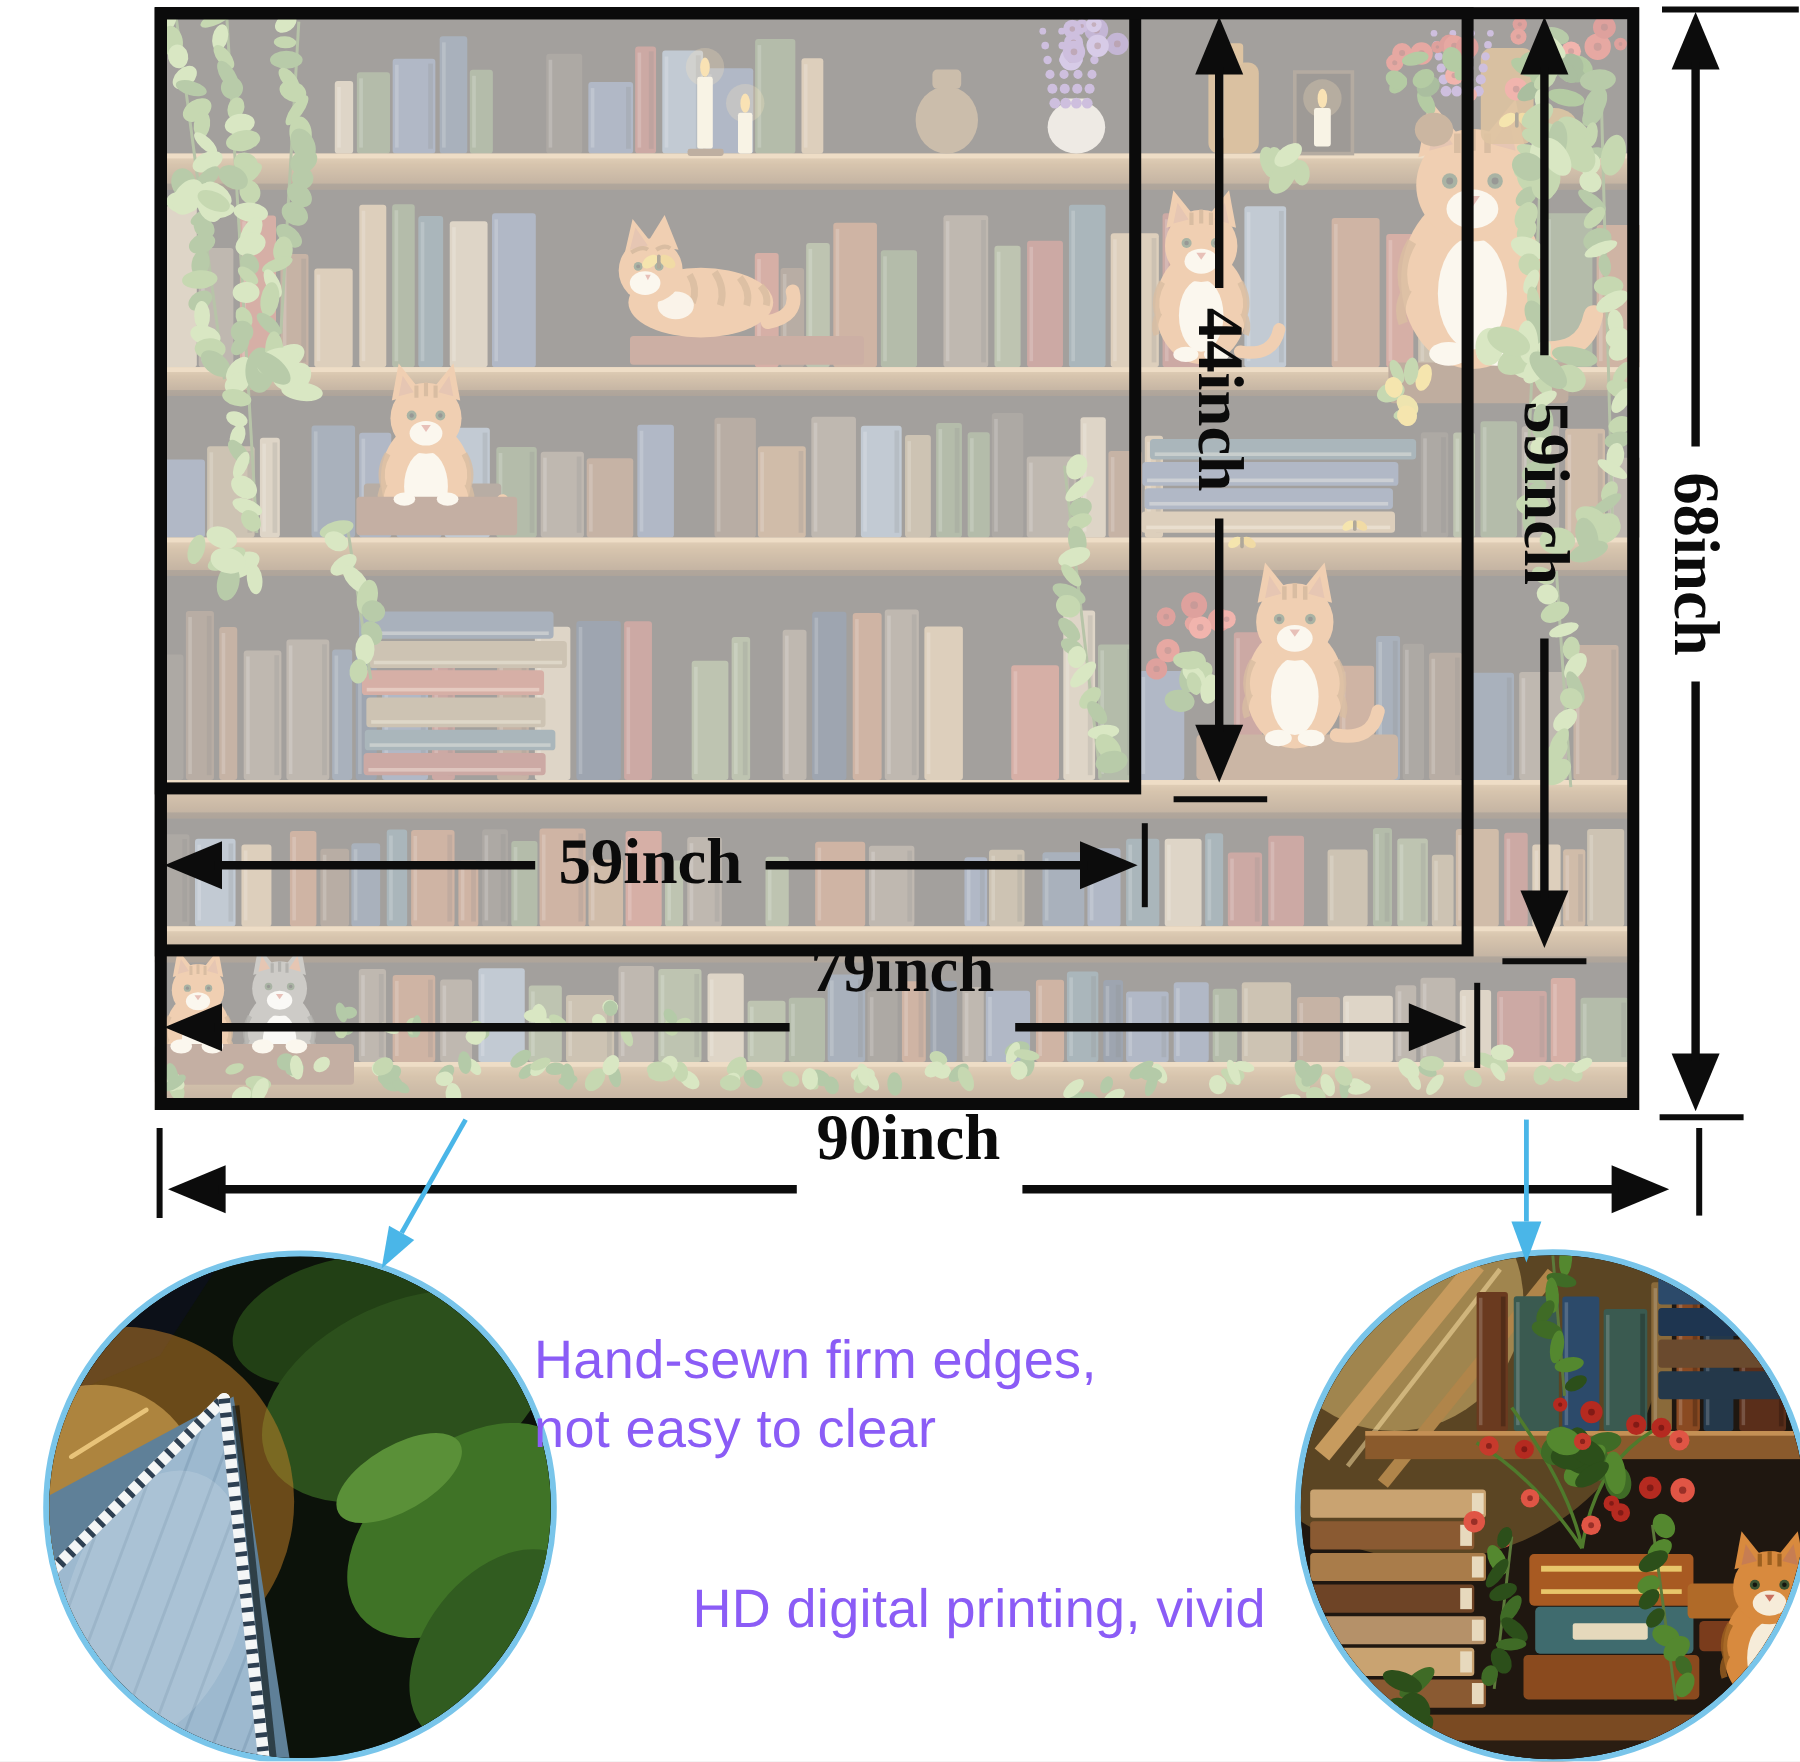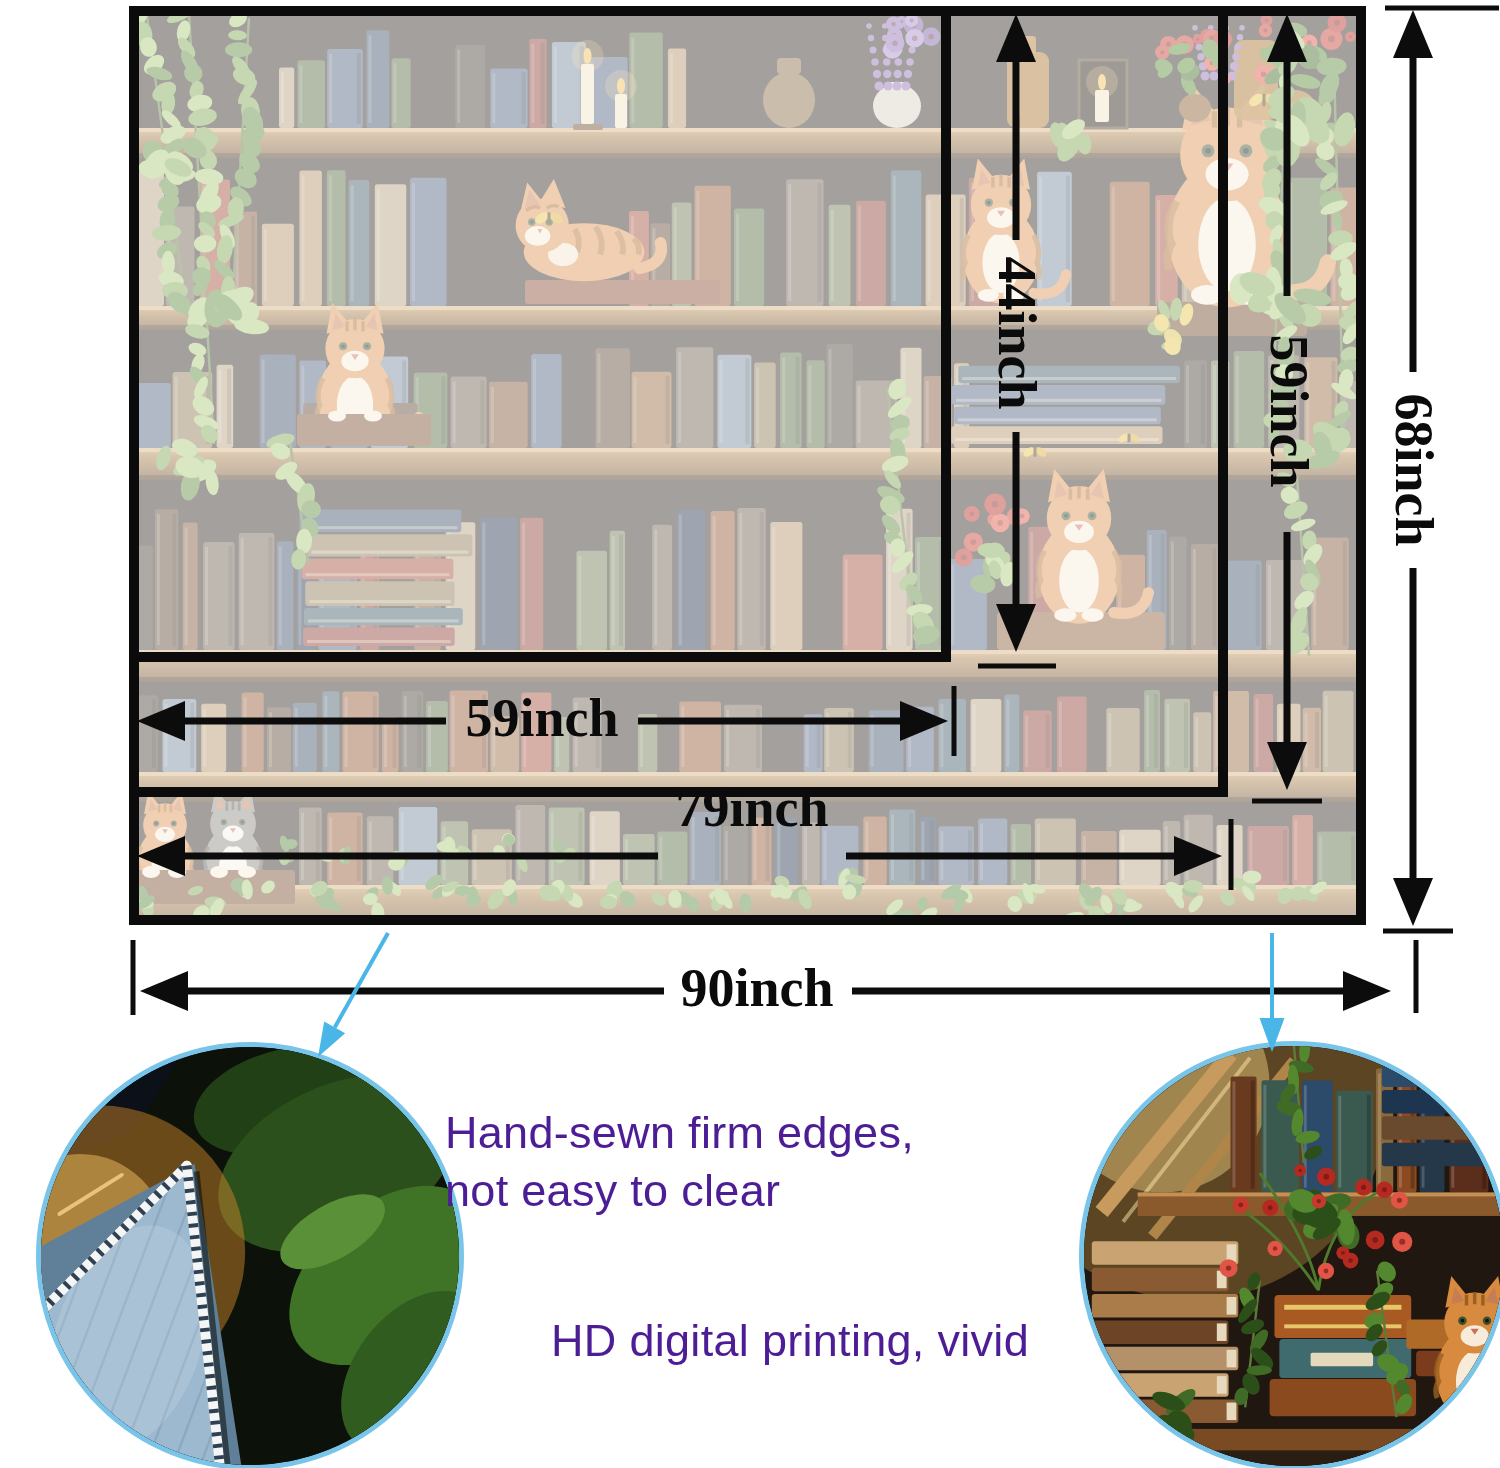--- a/index.html
+++ b/index.html
@@ -12,21 +12,21 @@
   #rect-large {left:129px;top:6px;width:1237px;height:919px;}
   .detail-circle{position:absolute;border-radius:50%;border:5px solid #79c5ea;overflow:hidden;
                  box-sizing:border-box;background:#0b0e09;z-index:3;}
   #circle-stitch{left:36px;top:1042px;width:428px;height:428px;}
   #circle-print {left:1079px;top:1041px;width:430px;height:430px;}
   .detail-circle svg{display:block;width:100%;height:100%;}
   .annot-svg{position:absolute;left:0;top:0;width:1500px;height:1468px;z-index:6;pointer-events:none;}
   .dim{position:absolute;font-family:"Liberation Serif",serif;font-weight:700;font-size:54px;
        color:#0b0b0b;white-space:nowrap;transform:translate(-50%,-50%);z-index:7;}
   .dim.vert{transform:translate(-50%,-50%) rotate(90deg);}
-  .callout-text{position:absolute;font-size:45px;line-height:58px;color:#4c1d95;
+  .callout-text{position:absolute;font-size:45px;line-height:58px;color:#8b5cf6;
                 letter-spacing:0.3px;z-index:7;}
 </style>
 </head>
 <body>
 
 <div class="stage">
 
   <svg id="scene" class="scene-svg" viewBox="0 0 1237 919">
       <defs>
         <linearGradient id="gWood" x1="0" y1="0" x2="0" y2="1">
@@ -1317,21 +1317,21 @@
 
   <div class="szrect" id="rect-small"></div>
   <div class="szrect" id="rect-medium"></div>
   <div class="szrect" id="rect-large"></div>
 
   <div class="dim vert" style="left:1017px;top:333px">44inch</div>
   <div class="dim vert" style="left:1289px;top:411px">59inch</div>
   <div class="dim vert" style="left:1414px;top:470px">68inch</div>
   <div class="dim" style="left:542px;top:718px">59inch</div>
   <div class="dim" style="left:752px;top:808px">79inch</div>
-  <div class="dim" style="left:757px;top:988px">90inch</div>
+  <div class="dim" style="left:757px;top:948px">90inch</div>
 
   <div class="detail-circle" id="circle-stitch">
     <svg id="stitchsvg" viewBox="0 0 430 430">
         <rect x="0" y="0" width="430" height="430" fill="#0c120a"></rect>
         <ellipse cx="250" cy="55" rx="95" ry="52" fill="#224015" transform="rotate(-15 250 55)"></ellipse>
         <ellipse cx="305" cy="120" rx="130" ry="80" fill="#2c501c" transform="rotate(-25 305 120)"></ellipse>
         <ellipse cx="355" cy="235" rx="115" ry="72" fill="#3f7326" transform="rotate(-40 355 235)"></ellipse>
         <ellipse cx="385" cy="335" rx="95" ry="62" fill="#315c20" transform="rotate(-52 385 335)"></ellipse>
         <ellipse cx="300" cy="190" rx="60" ry="28" fill="#5a9038" transform="rotate(-30 300 190)"></ellipse>
         <polygon points="0,0 150,0 95,85 0,125" fill="#0c1018"></polygon>
@@ -1548,21 +1548,21 @@
           <ellipse cx="86.7" cy="406.7" rx="18.4" ry="10.0" fill="#54882f" transform="rotate(192 86.7 406.7)"></ellipse>
           <ellipse cx="74.4" cy="393.2" rx="16.0" ry="11.2" fill="#54882f" transform="rotate(216 74.4 393.2)"></ellipse>
         </g>
       </svg>
   </div>
 
   <div class="callout-text" style="left:445px;top:1104px">
     <div>Hand-sewn firm edges,</div>
     <div>not easy to clear</div>
   </div>
-  <div class="callout-text" style="left:551px;top:1312px">
+  <div class="callout-text" style="left:577px;top:1312px">
     <div>HD digital printing, vivid</div>
   </div>
 
   <svg id="annot" class="annot-svg" viewBox="0 0 1500 1468">
       <polygon points="1016,14 996,62 1036,62" fill="#0c0c0c"></polygon>
       <polygon points="1016,652 996,604 1036,604" fill="#0c0c0c"></polygon>
       <line x1="1016" y1="56" x2="1016" y2="240" stroke="#0c0c0c" stroke-width="7"></line>
       <line x1="1016" y1="432" x2="1016" y2="610" stroke="#0c0c0c" stroke-width="7"></line>
       <line x1="978" y1="666" x2="1056" y2="666" stroke="#0c0c0c" stroke-width="5"></line>
       <polygon points="1287,14 1267,62 1307,62" fill="#0c0c0c"></polygon>

